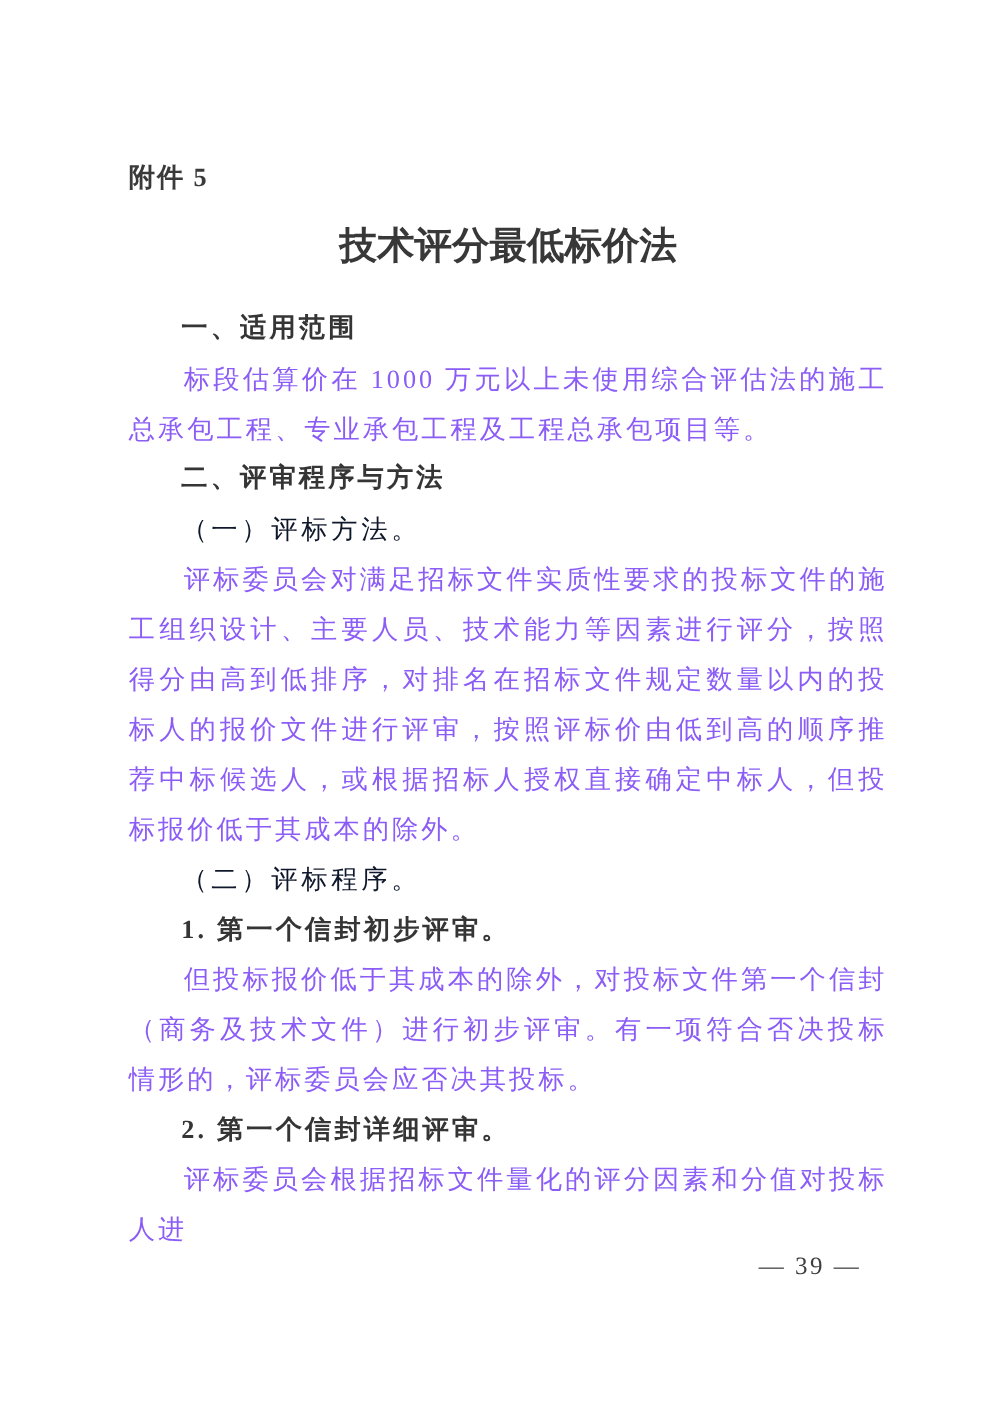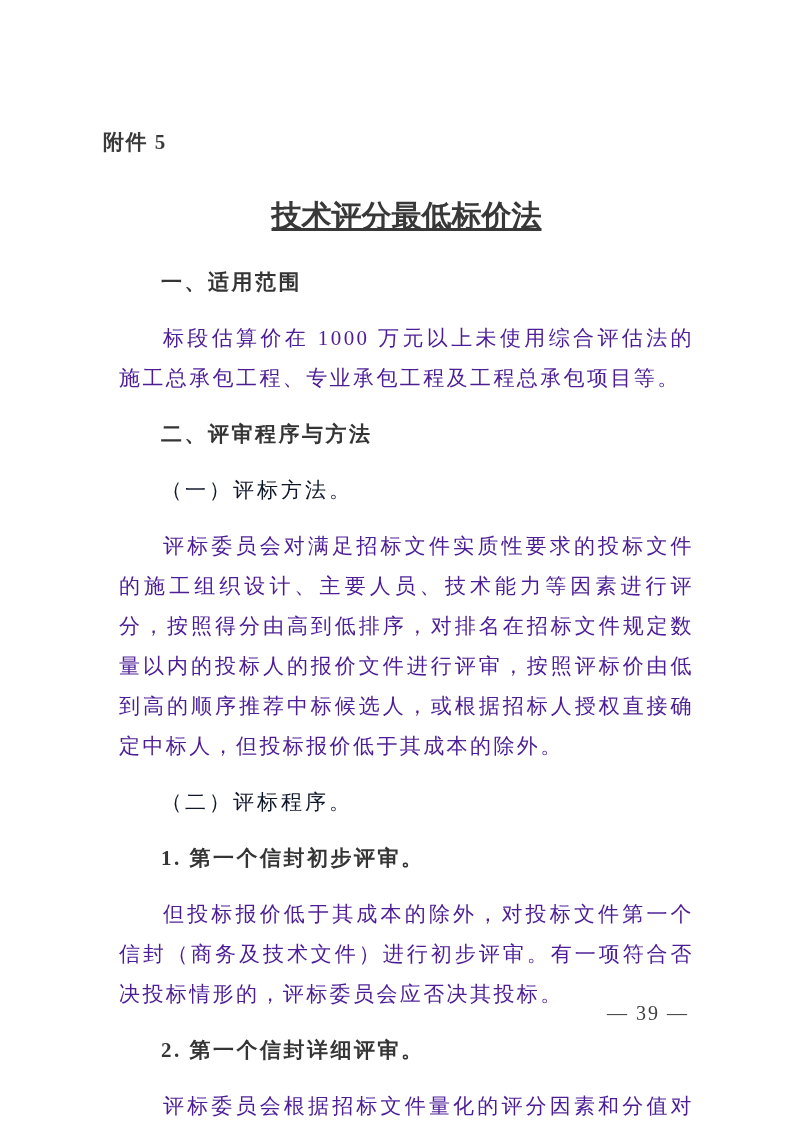--- a/index.html
+++ b/index.html
@@ -23,38 +23,37 @@
     background: #ffffff;
   }
   .attachment {
     font-size: 21px;
     font-weight: 700;
     line-height: 24px;
     letter-spacing: 1.5px;
     color: #3a3a3a;
   }
   .doc-title {
-    margin-top: 40px;
+    margin-top: 21px;
     text-align: center;
     font-size: 30px;
     font-weight: 700;
     line-height: 44px;
     letter-spacing: 0px;
     color: #383838;
-    text-decoration: underline;
   }
   .content {
     margin-top: 24px;
     font-size: 21px;
     line-height: 40px;
     text-align: justify;
     text-justify: inter-character;
   }
   .content > div {
-    margin: 16px;
+    margin: 0;
     padding: 0;
   }
   .sec-heading {
     font-family: "Liberation Sans", "DejaVu Sans", sans-serif;
     font-weight: 700;
     text-indent: 42px;
     letter-spacing: 2.5px;
     text-align: left;
     color: #353535;
   }
@@ -68,21 +67,21 @@
   .num-heading {
     font-weight: 700;
     text-indent: 42px;
     letter-spacing: 2.5px;
     text-align: left;
     color: #353535;
   }
   .para {
     text-indent: 44px;
     letter-spacing: 2.4px;
-    color: #4c1d95;
+    color: #8b5cf6;
   }
   .page-number {
     position: absolute;
     top: 1001px;
     left: 579px;
     width: 110px;
     text-align: right;
     font-size: 20px;
     line-height: 24px;
     letter-spacing: 2px;

